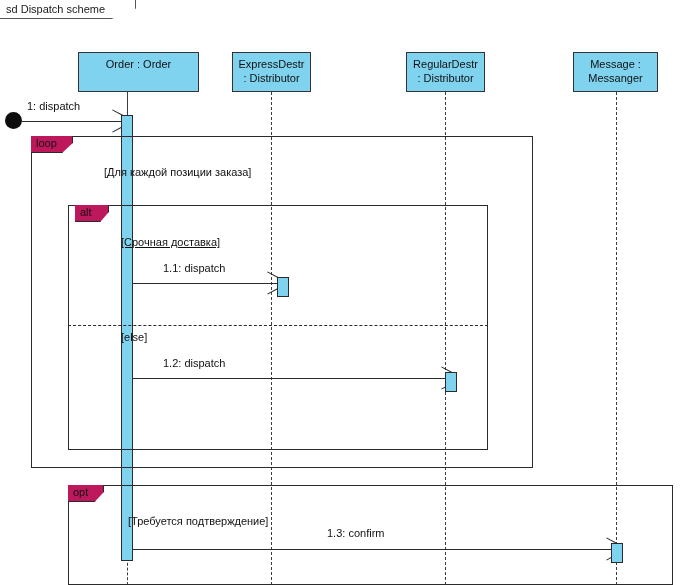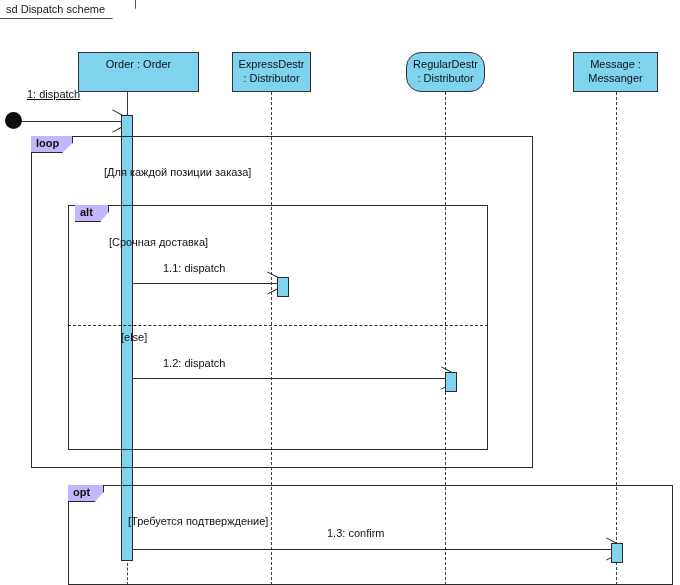--- a/index.html
+++ b/index.html
@@ -81,23 +81,23 @@
     border: 1px solid #2b2b2b;
     background: transparent;
   }
   
   .frag-op {
     position: absolute;
     box-sizing: border-box;
     border: 1px solid #2b2b2b;
     border-top: none;
     border-left: none;
-    background: #c4b5fd;
-    font-size: 11px;
-    font-weight: bold;
+    background: #be185d;
+    font-size: 11px;
+    font-weight: normal;
     color: #111111;
     line-height: 15px;
     padding-left: 5px;
     height: 17px;
     white-space: nowrap;
     clip-path: polygon(0 0, 100% 0, 100% 40%, 74% 100%, 0 100%);
   }
   
   .operand-divider {
     position: absolute;
@@ -178,21 +178,21 @@
   <div class="head-box" style="left:78px; top:52px; width:121px; height:40px;">
     <div>Order : Order</div>
     <div></div>
   </div>
 
   <div class="head-box" style="left:232px; top:52px; width:79px; height:40px;">
     <div>ExpressDestr</div>
     <div>: Distributor</div>
   </div>
 
-  <div class="head-box" style="left:406px; top:52px; width:79px; height:40px;border-radius:15px;">
+  <div class="head-box" style="left:406px; top:52px; width:79px; height:40px;">
     <div>RegularDestr</div>
     <div>: Distributor</div>
   </div>
 
   <div class="head-box" style="left:573px; top:52px; width:85px; height:40px;">
     <div>Message :</div>
     <div>Messanger</div>
   </div>
 
   <div class="lifeline solid-stub" style="left:127px; top:92px; height:24px;"></div>
@@ -200,32 +200,32 @@
 
   <div class="lifeline" style="left:271px; top:92px; height:493px;"></div>
 
   <div class="lifeline" style="left:445px; top:92px; height:493px;"></div>
 
   <div class="lifeline" style="left:616px; top:92px; height:493px;"></div>
 
   <div class="start-node" style="left:5px; top:112px;"></div>
   <div class="msg-line" style="left:21px; top:121px; width:101px;"></div>
   <div class="arrow-head" style="left:111px; top:114px;"></div>
-  <div class="msg-label" style="left:27px; top:88px;text-decoration:underline;">1: dispatch</div>
+  <div class="msg-label" style="left:27px; top:100px;">1: dispatch</div>
 
   <div class="activation" style="left:121px; top:115px; width:12px; height:446px;"></div>
 
   <div class="fragment" style="left:31px; top:136px; width:502px; height:332px;"></div>
   <div class="frag-op" style="left:31px; top:136px; width:42px;">loop</div>
   <div class="guard" style="left:95px; top:166px;">[Для каждой позиции заказа]</div>
 
   <div class="fragment" style="left:68px; top:205px; width:420px; height:245px;"></div>
   <div class="frag-op" style="left:68px; top:205px; width:34px;margin-left:7px;">alt</div>
 
-  <div class="guard" style="left:100px; top:236px;">[Срочная доставка]</div>
+  <div class="guard" style="left:112px; top:236px;text-decoration:underline;">[Срочная доставка]</div>
   <div class="msg-line" style="left:133px; top:283px; width:144px;"></div>
   <div class="arrow-head" style="left:266px; top:276px;"></div>
   <div class="msg-label" style="left:163px; top:262px;">1.1: dispatch</div>
   <div class="activation" style="left:277px; top:277px; width:12px; height:20px;"></div>
 
   <div class="operand-divider" style="left:68px; top:325px; width:420px;"></div>
 
   <div class="guard" style="left:112px; top:331px;">[else]</div>
   <div class="msg-line" style="left:133px; top:378px; width:318px;"></div>
   <div class="arrow-head" style="left:440px; top:371px;"></div>

